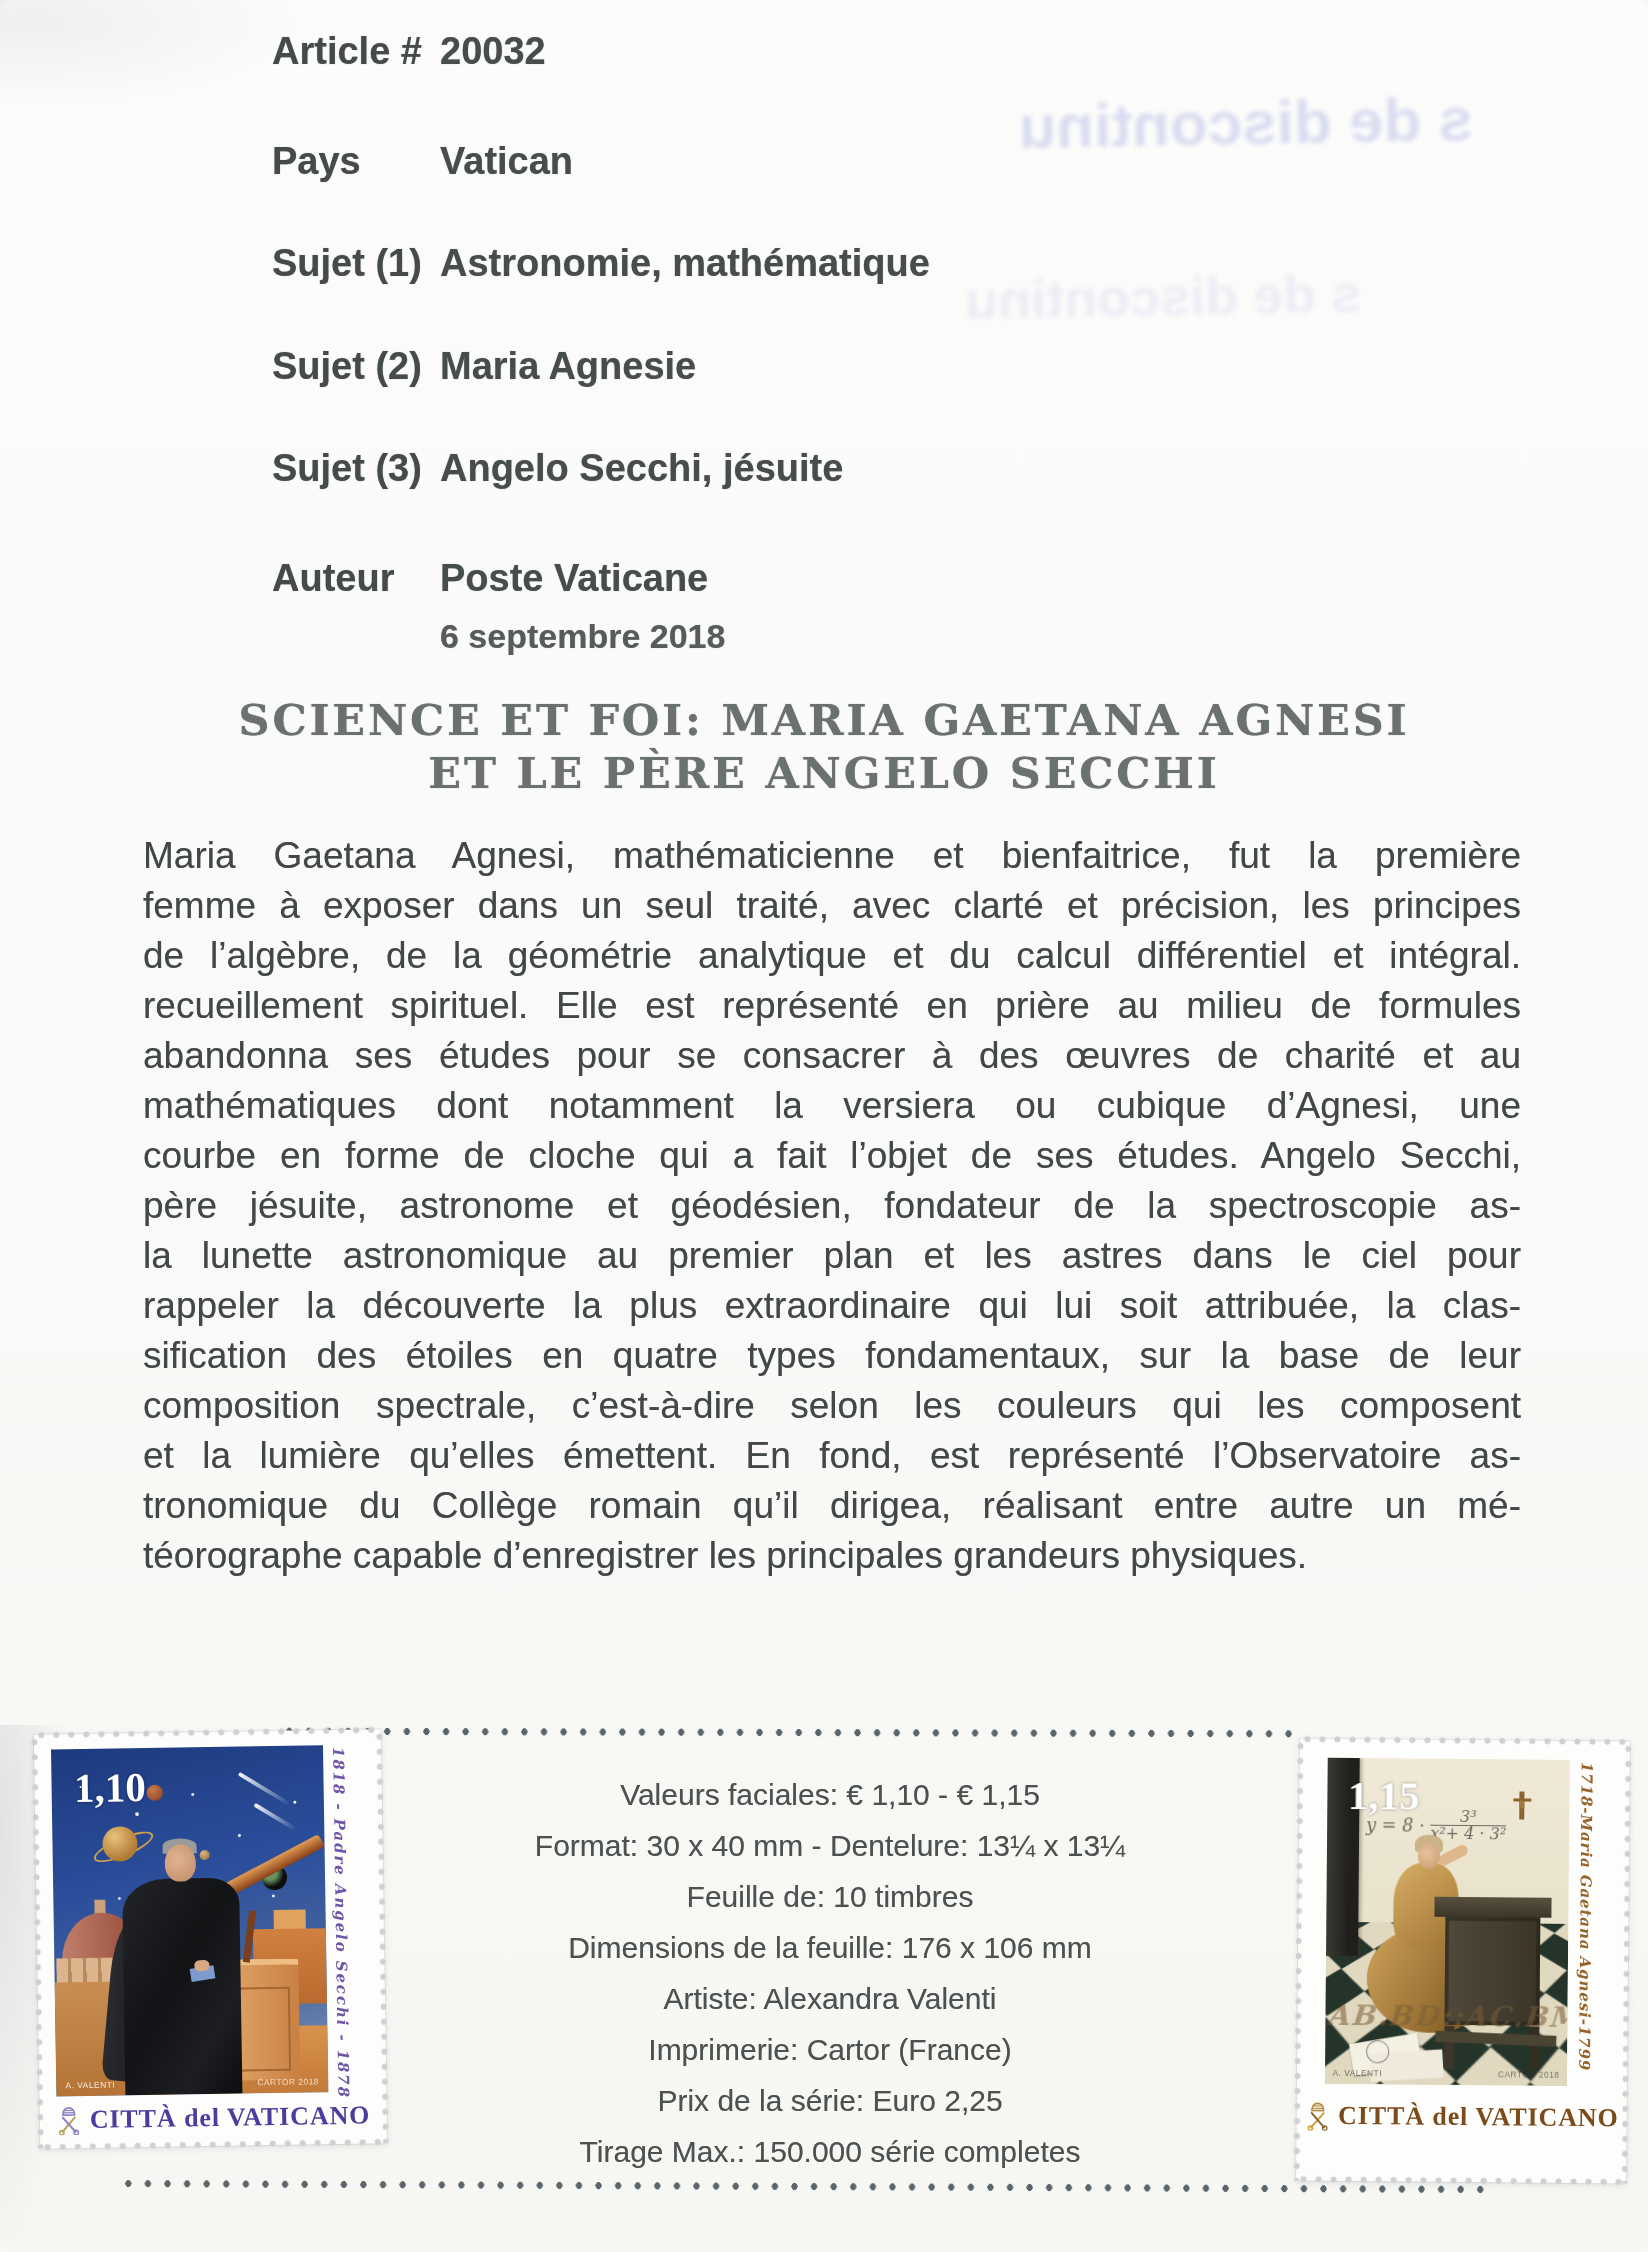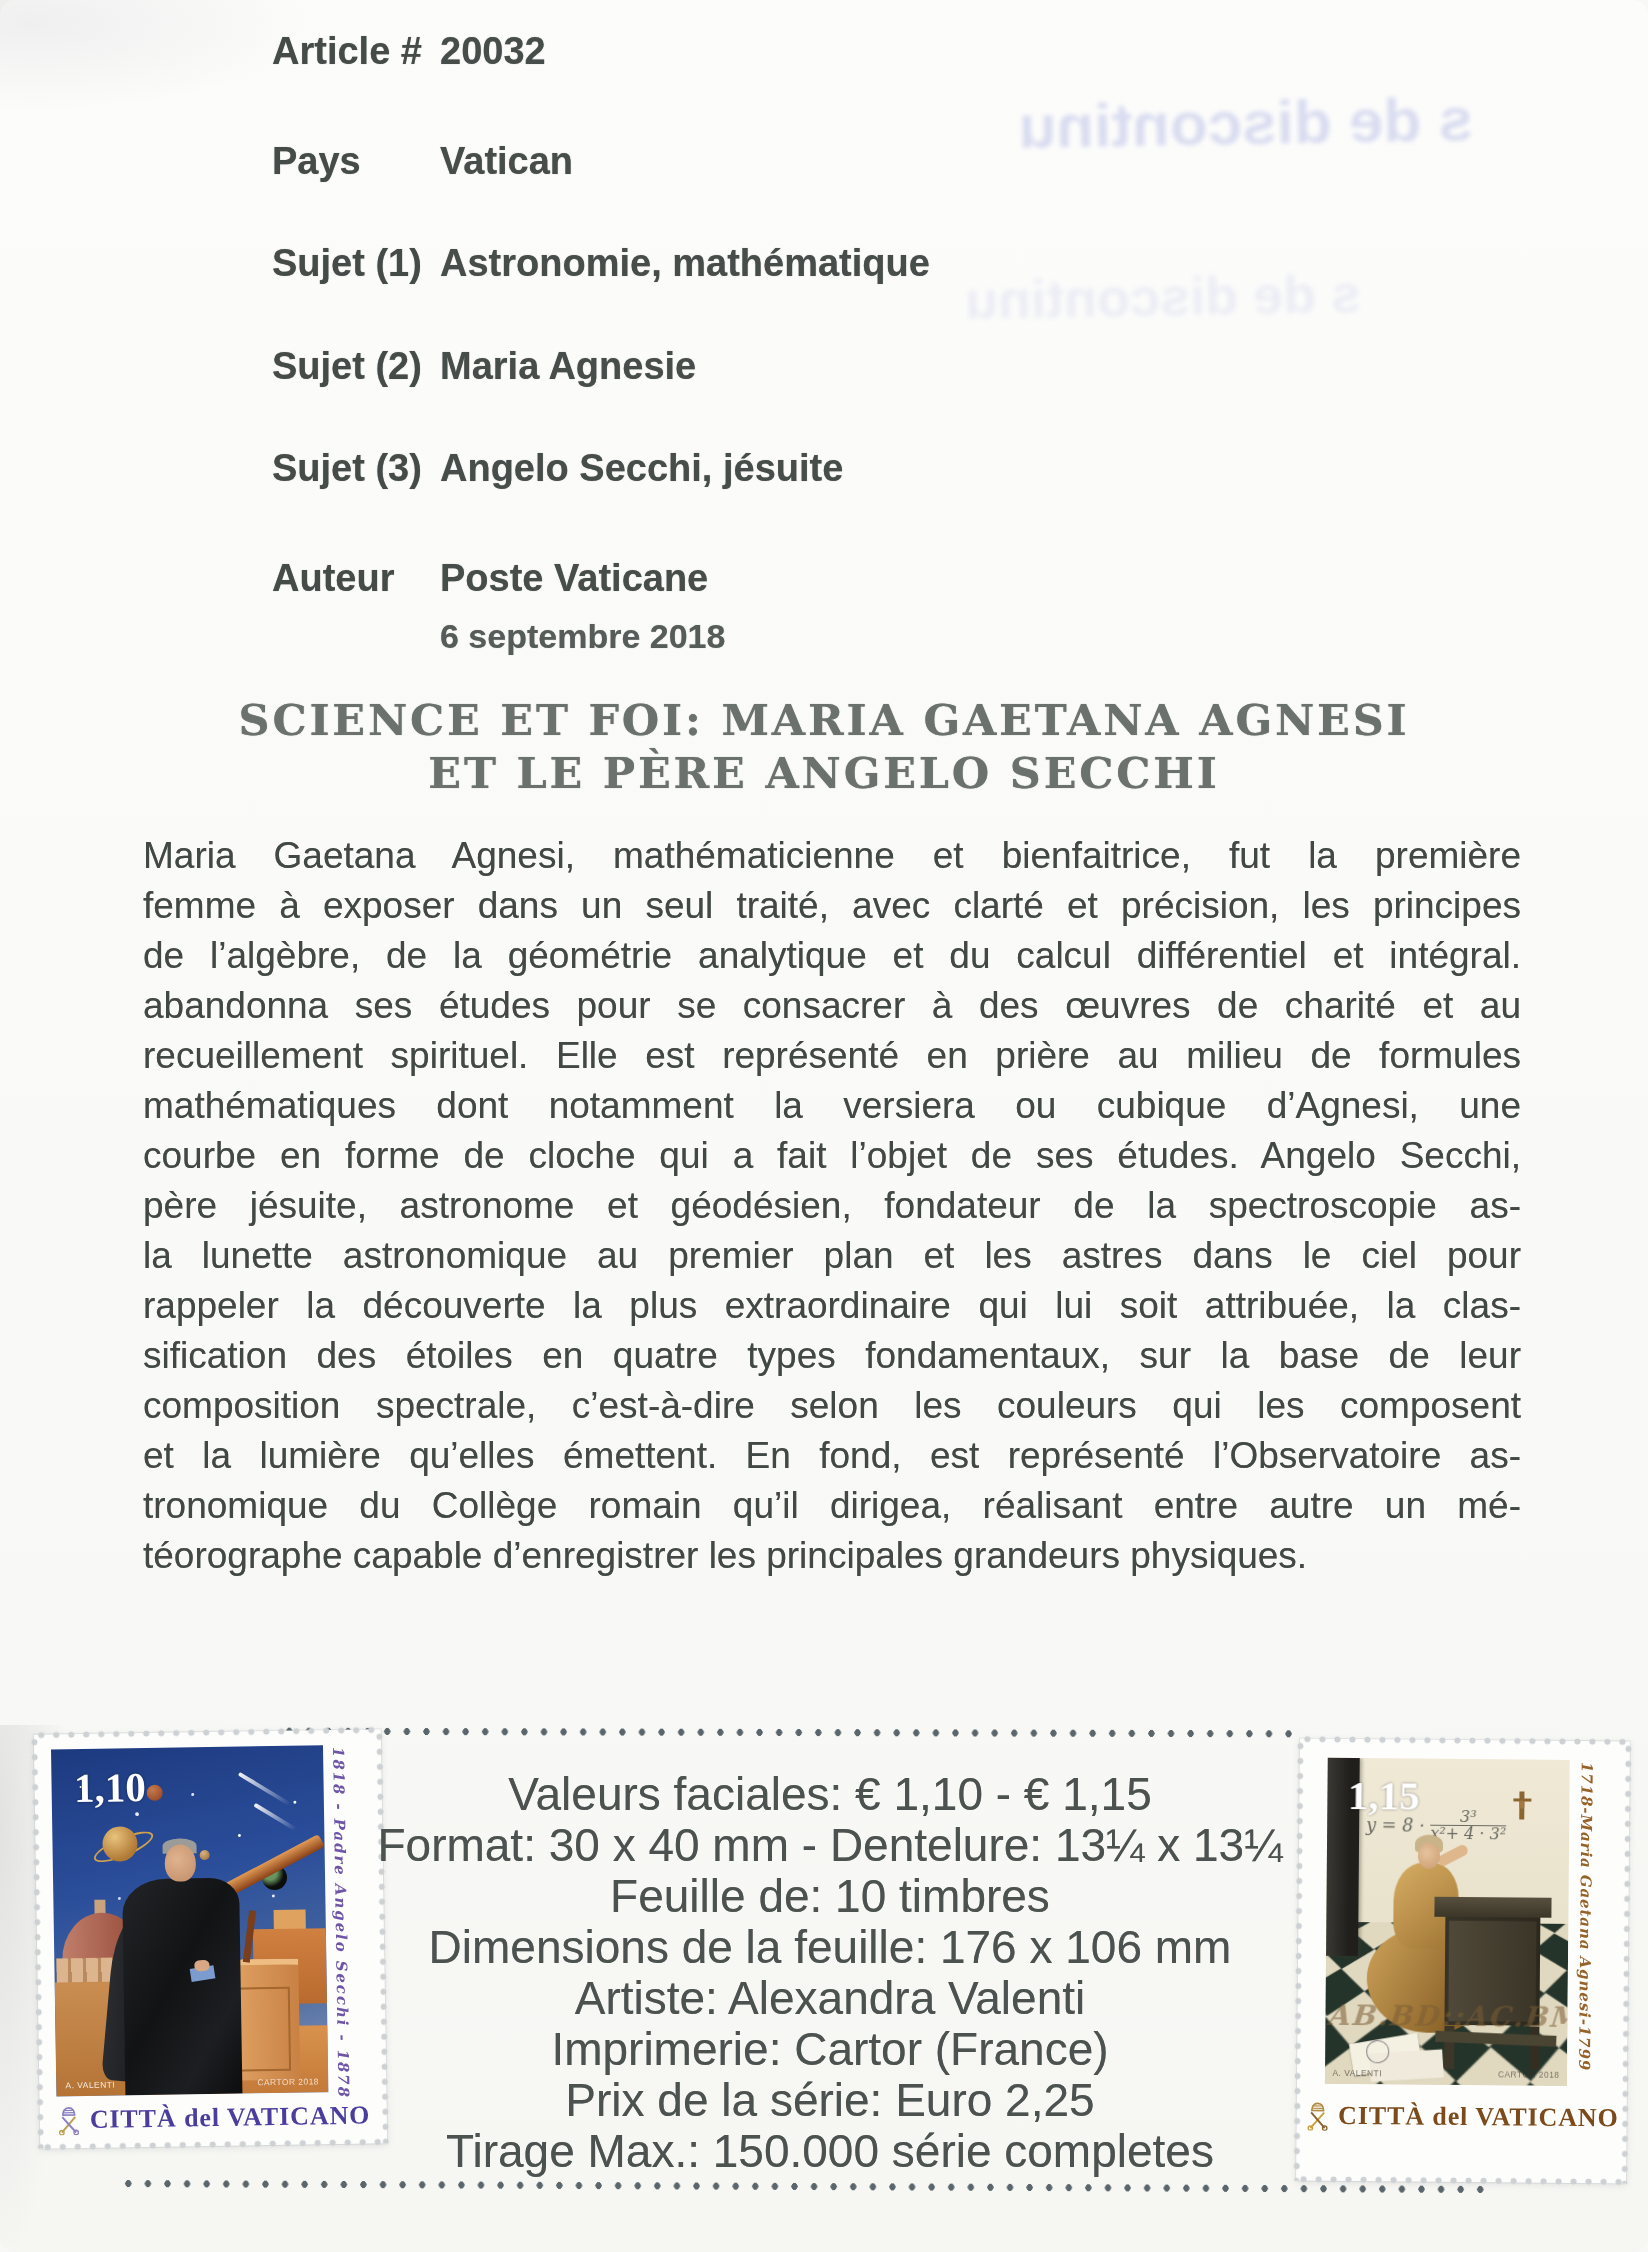--- a/index.html
+++ b/index.html
@@ -197,22 +197,22 @@
 
   <div id="title">
     <div>SCIENCE ET FOI: MARIA GAETANA AGNESI</div>
     <div>ET LE PÈRE ANGELO SECCHI</div>
   </div>
 
   <div id="body">
     <div class="bline">Maria Gaetana Agnesi, mathématicienne et bienfaitrice, fut la première</div>
     <div class="bline">femme à exposer dans un seul traité, avec clarté et précision, les principes</div>
     <div class="bline">de l’algèbre, de la géométrie analytique et du calcul différentiel et intégral.</div>
+    <div class="bline">recueillement spirituel. Elle est représenté en prière au milieu de formules</div>
     <div class="bline">abandonna ses études pour se consacrer à des œuvres de charité et au</div>
-    <div class="bline">recueillement spirituel. Elle est représenté en prière au milieu de formules</div>
     <div class="bline">mathématiques dont notamment la versiera ou cubique d’Agnesi, une</div>
     <div class="bline">courbe en forme de cloche qui a fait l’objet de ses études. Angelo Secchi,</div>
     <div class="bline">père jésuite, astronome et géodésien, fondateur de la spectroscopie as-</div>
     <div class="bline">la lunette astronomique au premier plan et les astres dans le ciel pour</div>
     <div class="bline">rappeler la découverte la plus extraordinaire qui lui soit attribuée, la clas-</div>
     <div class="bline">sification des étoiles en quatre types fondamentaux, sur la base de leur</div>
     <div class="bline">composition spectrale, c’est-à-dire selon les couleurs qui les composent</div>
     <div class="bline">et la lumière qu’elles émettent. En fond, est représenté l’Observatoire as-</div>
     <div class="bline">tronomique du Collège romain qu’il dirigea, réalisant entre autre un mé-</div>
     <div class="bline last">téorographe capable d’enregistrer les principales grandeurs physiques.</div>
@@ -316,21 +316,21 @@
         <path d="M12 7 H28 M11 10.5 H29" stroke="#b08a3e" stroke-width="1.8"></path>
         <path d="M9 41 L30 17" stroke="#c9a23f" stroke-width="3"></path>
         <path d="M31 41 L10 17" stroke="#8a6530" stroke-width="3"></path>
         <circle cx="9" cy="41" r="3.4" fill="none" stroke="#c9a23f" stroke-width="2"></circle>
         <circle cx="31" cy="41" r="3.4" fill="none" stroke="#8a6530" stroke-width="2"></circle>
       </svg>
       <span class="country-text">CITTÀ del VATICANO</span>
     </div>
   </div>
 
-  <div id="details" style="position:absolute;left:308px;top:1769px;width:1044px;text-align:center;font-size:46px;color:#4c5250;line-height:51px;text-shadow:0 0 0.6px rgba(62,68,66,0.5);">
+  <div id="details" style="position:absolute;left:308px;top:1769px;width:1044px;text-align:center;font-size:30px;color:#4c5250;line-height:51px;text-shadow:0 0 0.6px rgba(62,68,66,0.5);">
     <div>Valeurs faciales: € 1,10 - € 1,15</div>
     <div>Format: 30 x 40 mm - Dentelure: 13¼ x 13¼</div>
     <div>Feuille de: 10 timbres</div>
     <div>Dimensions de la feuille: 176 x 106 mm</div>
     <div>Artiste: Alexandra Valenti</div>
     <div>Imprimerie: Cartor (France)</div>
     <div>Prix de la série: Euro 2,25</div>
     <div>Tirage Max.: 150.000 série completes</div>
   </div>
 </div>

